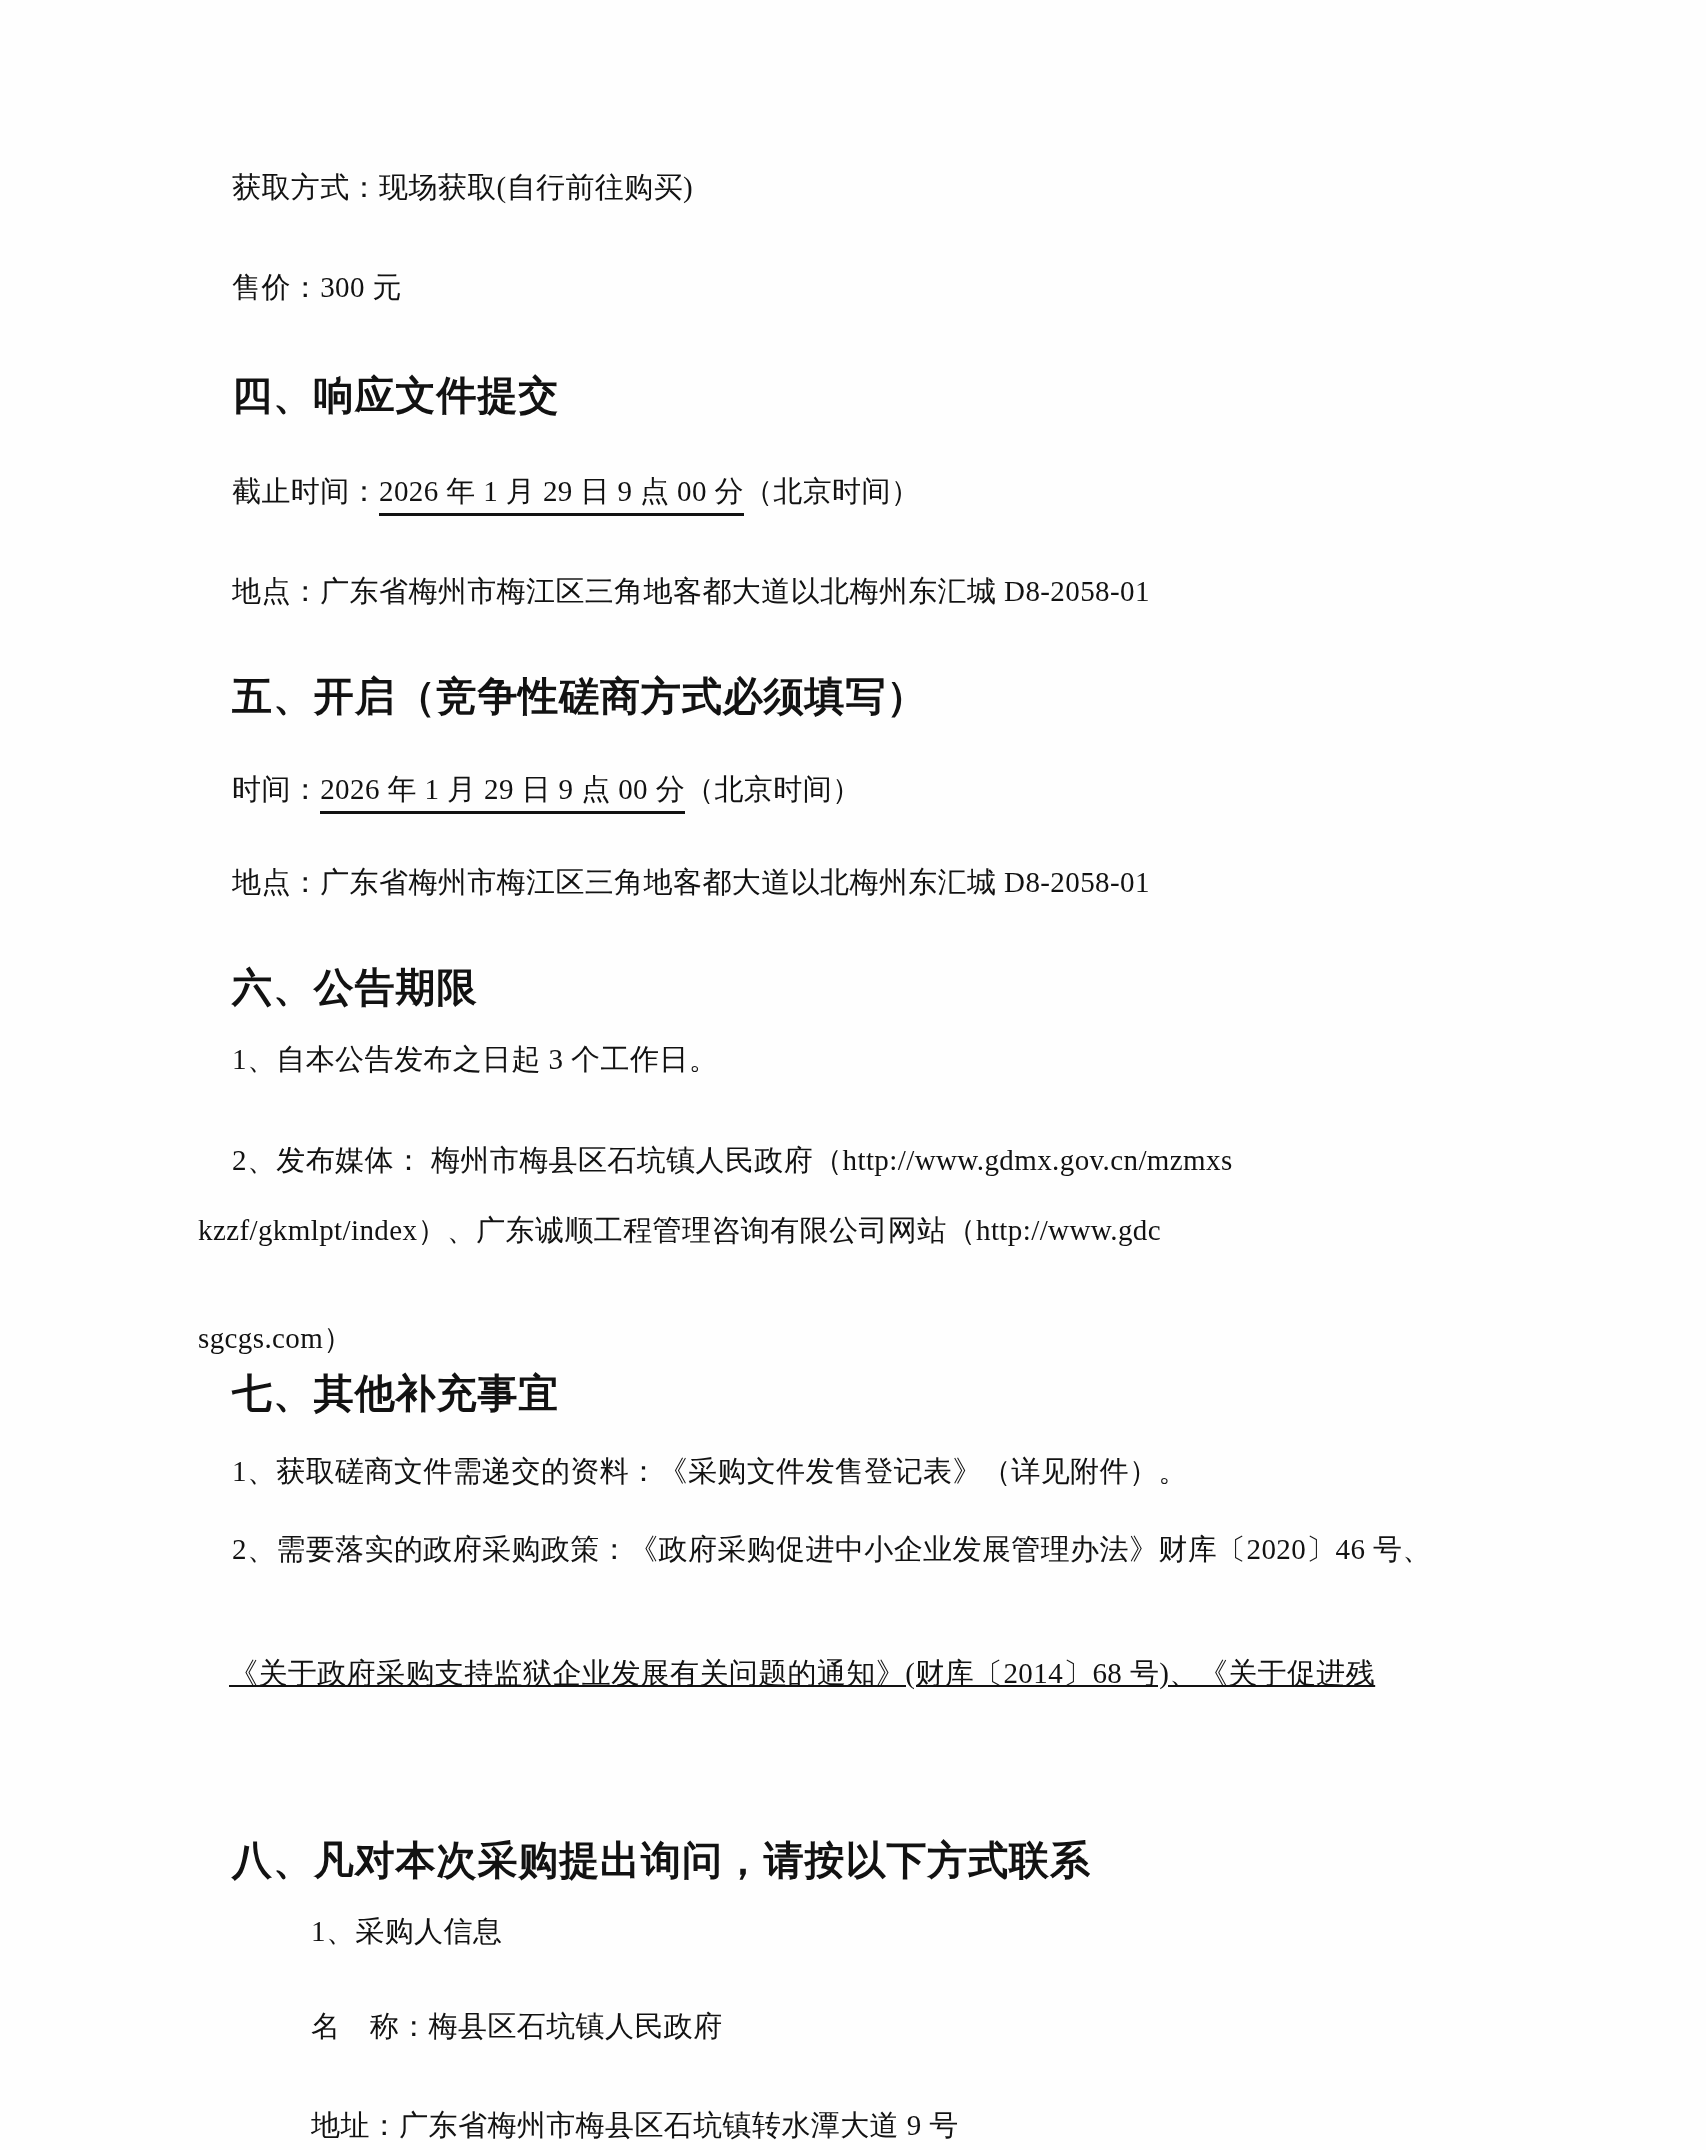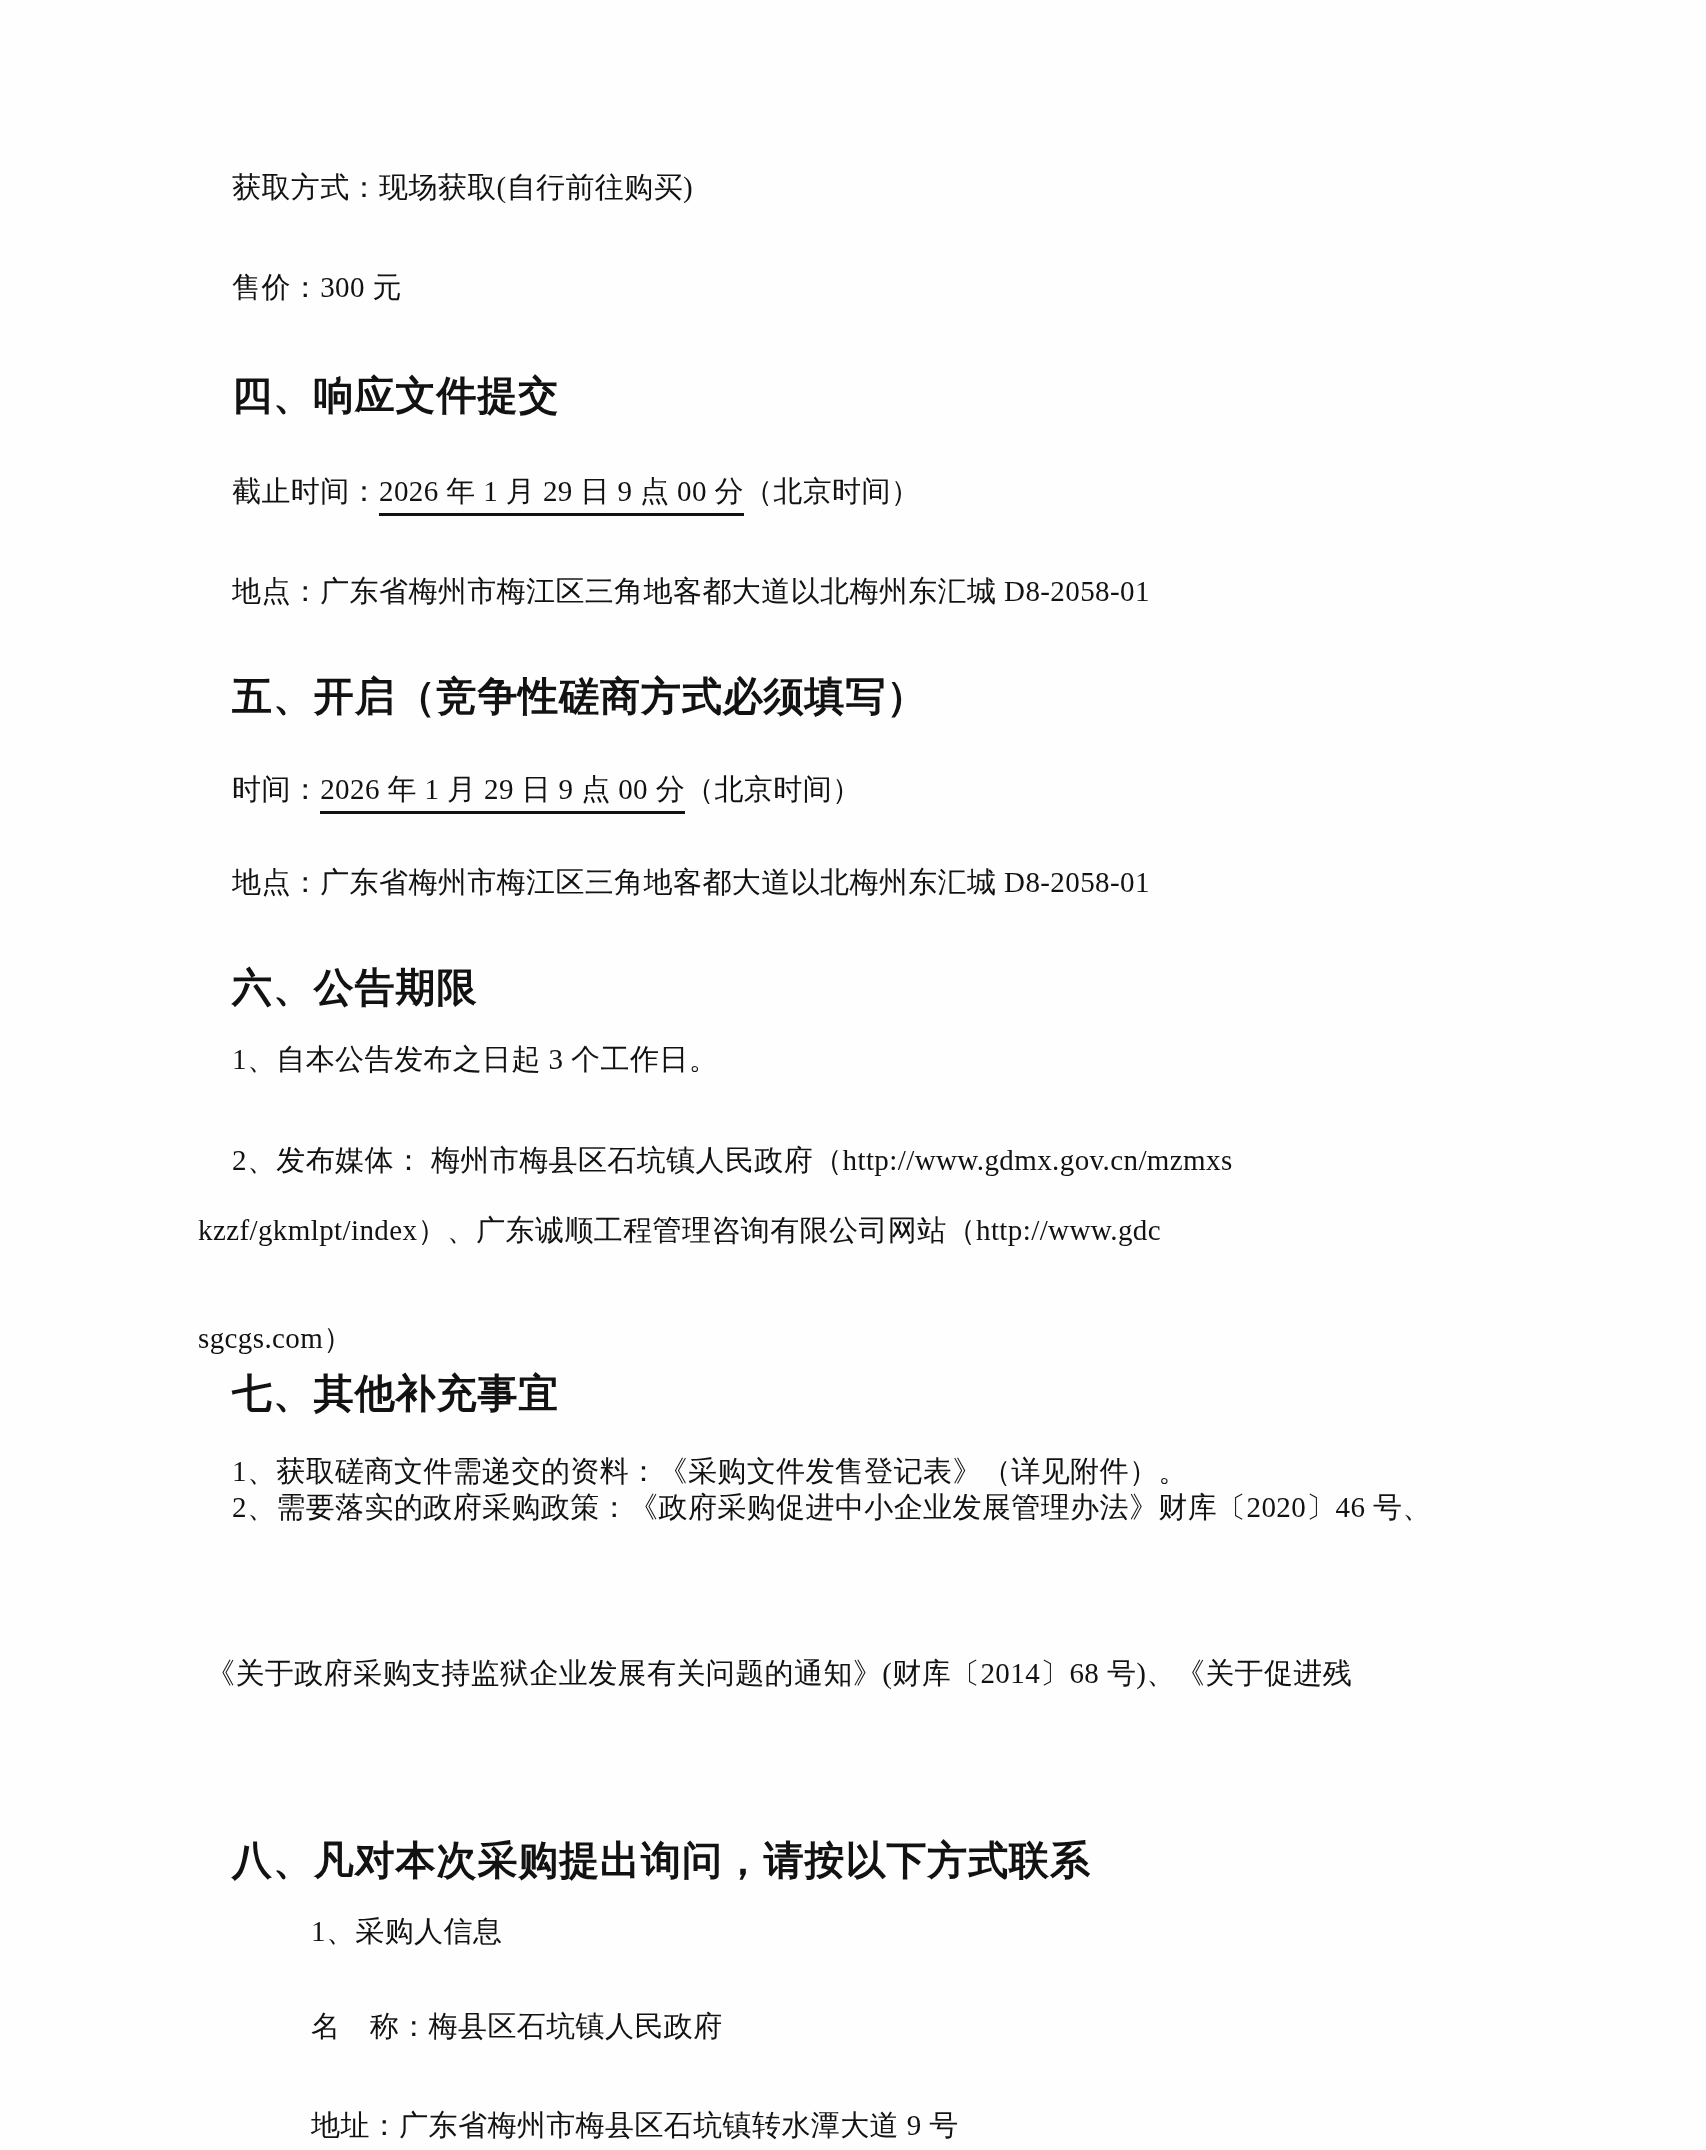--- a/index.html
+++ b/index.html
@@ -20,21 +20,21 @@
     white-space: nowrap;
     letter-spacing: 0.4px;
   }
   .heading {
     font-family: Liberation Sans, sans-serif;
     font-weight: 700;
     font-size: 40px;
     letter-spacing: 0.9px;
   }
   .cont { left: 198px; }   
-  .hang { left: 206px; }   
+  .hang { left: 229px; text-decoration: underline; }   
   .ind  { left: 311px; text-align: right; }   
   .ul {
     border-bottom: 3px solid #121212;
     padding-bottom: 6px;
   }
 </style>
 </head>
 <body>
 
 <div class="page">
@@ -62,21 +62,21 @@
   <div class="line" style="top:1144px">2、发布媒体： 梅州市梅县区石坑镇人民政府（http://www.gdmx.gov.cn/mzmxs</div>
 
   <div class="line cont" style="top:1214px">kzzf/gkmlpt/index）、广东诚顺工程管理咨询有限公司网站（http://www.gdc</div>
 
   <div class="line cont" style="top:1322px">sgcgs.com）</div>
 
   <div class="line heading" style="top:1370px">七、其他补充事宜</div>
 
   <div class="line" style="top:1455px">1、获取磋商文件需递交的资料：《采购文件发售登记表》（详见附件）。</div>
 
-  <div class="line" style="top:1491px">2、需要落实的政府采购政策：《政府采购促进中小企业发展管理办法》财库〔2020〕46 号、</div>
+  <div class="line" style="top:1533px">2、需要落实的政府采购政策：《政府采购促进中小企业发展管理办法》财库〔2020〕46 号、</div>
 
   <div class="line hang" style="top:1657px">《关于政府采购支持监狱企业发展有关问题的通知》(财库〔2014〕68 号)、《关于促进残</div>
 
 
   <div class="line heading" style="top:1837px">八、凡对本次采购提出询问，请按以下方式联系</div>
 
   <div class="line ind" style="top:1915px">1、采购人信息</div>
 
   <div class="line ind" style="top:2010px">名　称：梅县区石坑镇人民政府</div>
 

